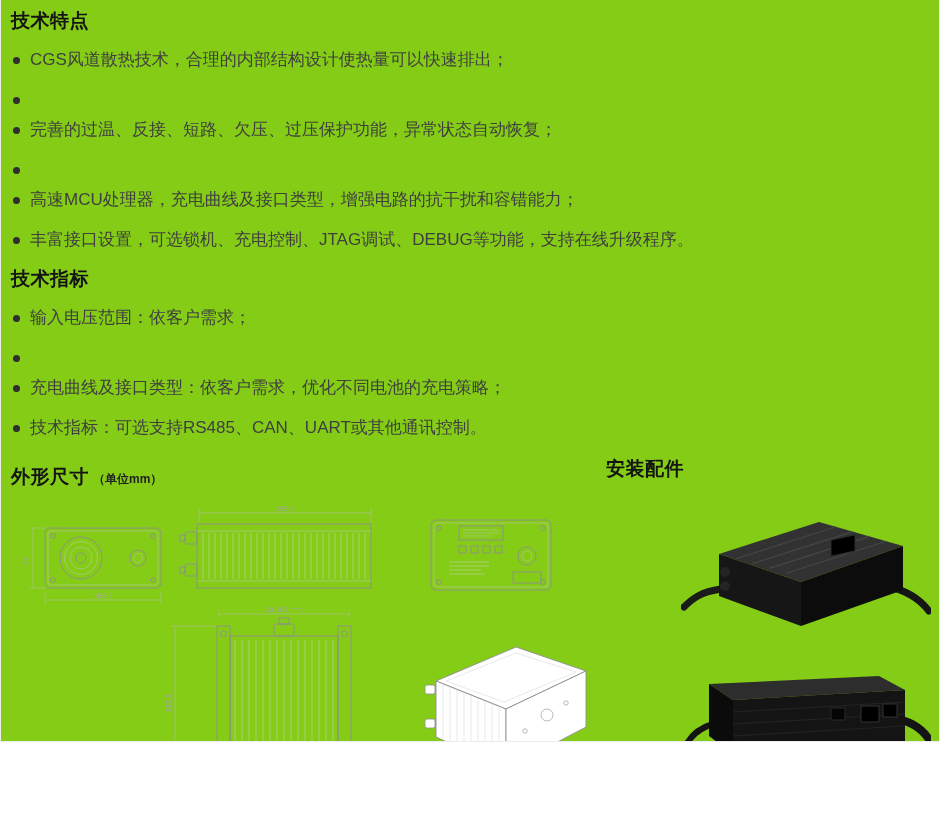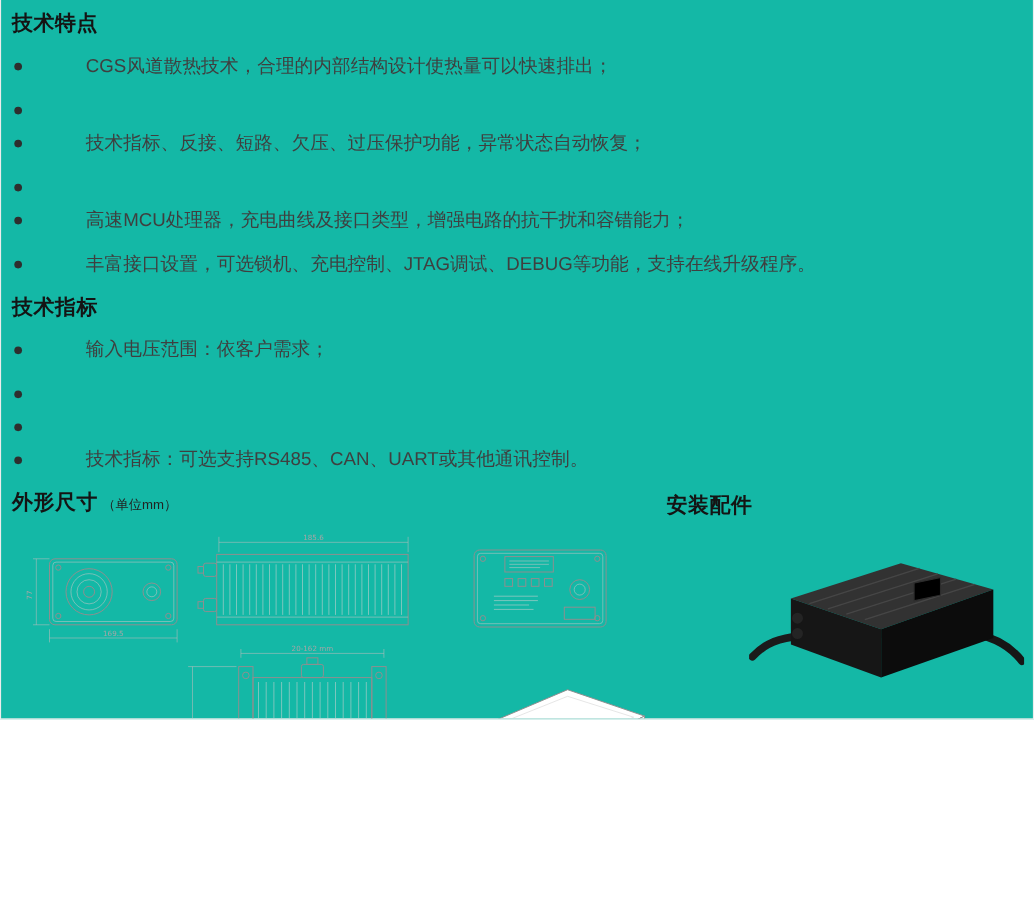--- a/index.html
+++ b/index.html
@@ -5,22 +5,22 @@
   * { box-sizing: border-box; }
   html, body { margin: 0; padding: 0; background: #fff; }
   body {
     width: 940px;
     font-family: "Liberation Sans", "DejaVu Sans", sans-serif;
     color: #3d3d3d;
   }
   .page {
     position: relative;
     width: 940px;
-    height: 654px;
-    background: #14b8a6;
+    height: 742px;
+    background: #84cc16;
     border-left: 1px solid #ececec;
     border-right: 1px solid #ececec;
     border-bottom: 1px solid #ececec;
     padding: 8px 10px 0 10px;
     overflow: hidden;
   }
   .sec-title {
     font-size: 19px;
     font-weight: 700;
     color: #141414;
@@ -28,32 +28,31 @@
     letter-spacing: 0.5px;
   }
   .bullet-list { list-style: none; margin: 0 0 6px 0; padding: 0; }
   .bullet-item {
     display: flex;
     align-items: flex-start;
     margin: 0 0 12px 0;
     font-size: 17px;
     line-height: 28px;
     color: #3f3f3f;
-    gap: 48px;
   }
   .dot {
     flex: none;
     width: 7px; height: 7px;
     border-radius: 50%;
     background: #2e2e2e;
     margin: 11px 10px 0 2px;
   }
   .dims-header { display: flex; align-items: baseline; }
-  .unit-label { font-size: 12px; font-weight: 400; color: #222; margin-left: 4px; }
-  .bottom-area { display: flex; margin-top: 6px; }
+  .unit-label { font-size: 12px; font-weight: 700; color: #222; margin-left: 4px; }
+  .bottom-area { display: flex; margin-top: 6px; align-items: center; }
   .dims-col { width: 595px; flex: none; }
   .drawings { position: relative; width: 595px; height: 297px; }
   .abs { position: absolute; }
   .acc-col { width: 325px; flex: none; margin-left: auto; padding-top: 2px; }
   .photo-wrap { display: flex; justify-content: flex-end; }
   .photo-caption {
     font-size: 20px;
     color: #2b2b2b;
     text-align: center;
     margin-top: 6px;
@@ -70,21 +69,21 @@
   <ul class="bullet-list">
     <li class="bullet-item">
       <span class="dot"></span>
       <span>CGS风道散热技术，合理的内部结构设计使热量可以快速排出；</span>
     </li>
     <li class="bullet-item">
       <span class="dot"></span>
     </li>
     <li class="bullet-item">
       <span class="dot"></span>
-      <span>技术指标、反接、短路、欠压、过压保护功能，异常状态自动恢复；</span>
+      <span>完善的过温、反接、短路、欠压、过压保护功能，异常状态自动恢复；</span>
     </li>
     <li class="bullet-item">
       <span class="dot"></span>
     </li>
     <li class="bullet-item">
       <span class="dot"></span>
       <span>高速MCU处理器，充电曲线及接口类型，增强电路的抗干扰和容错能力；</span>
     </li>
     <li class="bullet-item">
       <span class="dot"></span>
@@ -96,20 +95,21 @@
   <ul class="bullet-list">
     <li class="bullet-item">
       <span class="dot"></span>
       <span>输入电压范围：依客户需求；</span>
     </li>
     <li class="bullet-item">
       <span class="dot"></span>
     </li>
     <li class="bullet-item">
       <span class="dot"></span>
+      <span>充电曲线及接口类型：依客户需求，优化不同电池的充电策略；</span>
     </li>
     <li class="bullet-item">
       <span class="dot"></span>
       <span>技术指标：可选支持RS485、CAN、UART或其他通讯控制。</span>
     </li>
   </ul>
 
   <div class="bottom-area">
 
     <div class="dims-col">

